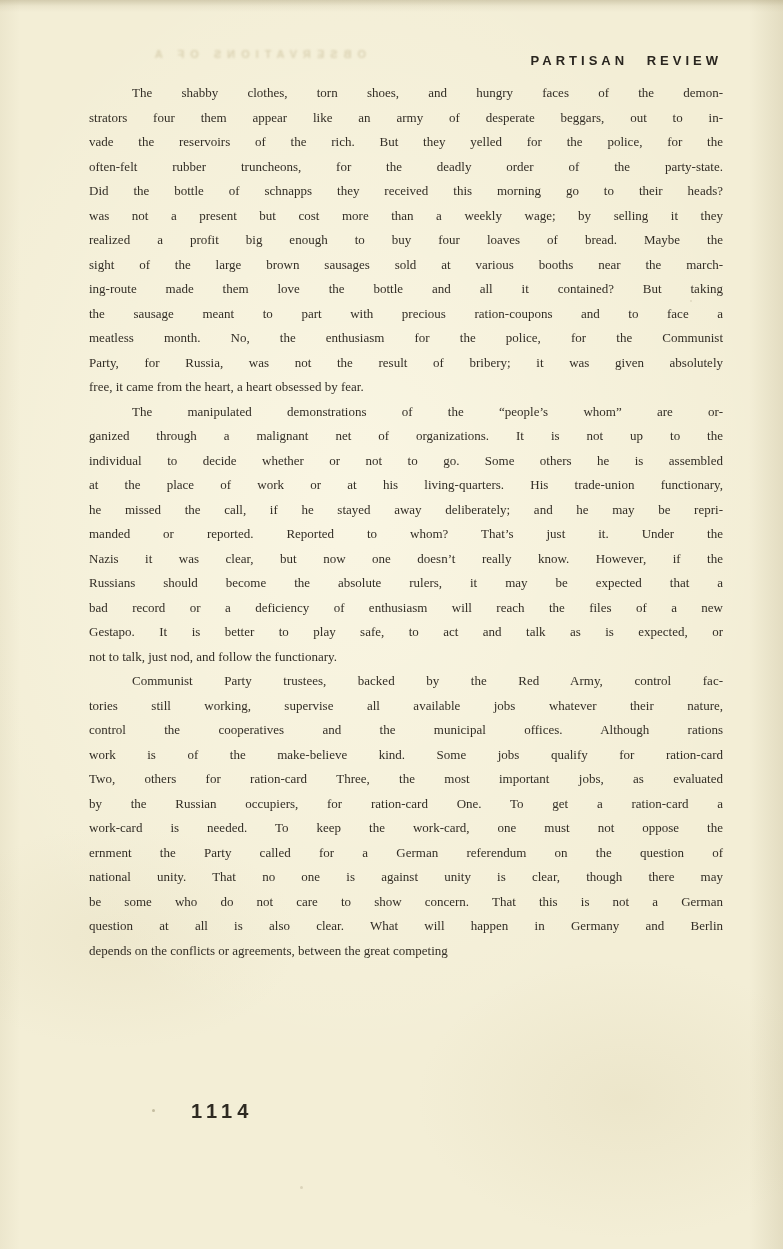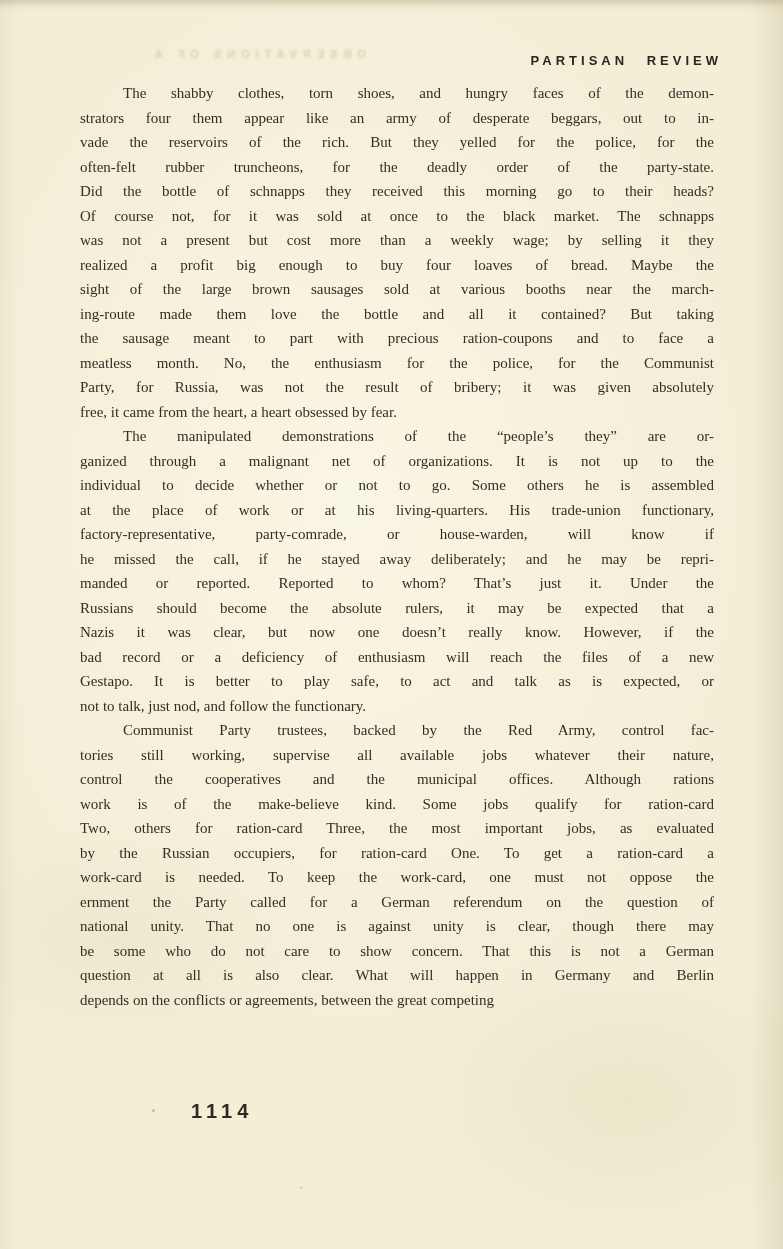--- a/index.html
+++ b/index.html
@@ -48,24 +48,24 @@
     letter-spacing: 6px;
     color: rgba(158, 140, 88, 0.55);
     transform: scaleX(-1);
     filter: blur(1.3px);
     opacity: 0.55;
     white-space: nowrap;
     pointer-events: none;
   }
   .article-body {
     position: absolute;
-    left: 80px;
+    left: 89px;
     top: 81px;
     width: 634px;
-    font-size: 15px;
+    font-size: 13px;
     line-height: 24.5px;
     color: #332e26;
   }
   .line {
     text-align: justify;
     text-align-last: justify;
     height: 24.5px;
   }
   .line.last {
     text-align-last: left;
@@ -100,38 +100,36 @@
   <div class="ghost-text">OBSERVATIONS OF A</div>
 
   <div class="running-header">PARTISAN REVIEW</div>
 
   <div class="article-body">
       <div class="line indent">The shabby clothes, torn shoes, and hungry faces of the demon-</div>
       <div class="line">strators four them appear like an army of desperate beggars, out to in-</div>
       <div class="line">vade the reservoirs of the rich. But they yelled for the police, for the</div>
       <div class="line">often-felt rubber truncheons, for the deadly order of the party-state.</div>
       <div class="line">Did the bottle of schnapps they received this morning go to their heads?</div>
-      <div class="line">Of course not, for it was sold at once to the black market. The schnapps</div>
       <div class="line">was not a present but cost more than a weekly wage; by selling it they</div>
       <div class="line">realized a profit big enough to buy four loaves of bread. Maybe the</div>
       <div class="line">sight of the large brown sausages sold at various booths near the march-</div>
       <div class="line">ing-route made them love the bottle and all it contained? But taking</div>
       <div class="line">the sausage meant to part with precious ration-coupons and to face a</div>
       <div class="line">meatless month. No, the enthusiasm for the police, for the Communist</div>
       <div class="line">Party, for Russia, was not the result of bribery; it was given absolutely</div>
       <div class="line last">free, it came from the heart, a heart obsessed by fear.</div>
-      <div class="line indent">The manipulated demonstrations of the “people’s they” are or-</div>
+      <div class="line indent">The manipulated demonstrations of the “people’s whom” are or-</div>
       <div class="line">ganized through a malignant net of organizations. It is not up to the</div>
       <div class="line">individual to decide whether or not to go. Some others he is assembled</div>
       <div class="line">at the place of work or at his living-quarters. His trade-union functionary,</div>
-      <div class="line">factory-representative, party-comrade, or house-warden, will know if</div>
       <div class="line">he missed the call, if he stayed away deliberately; and he may be repri-</div>
       <div class="line">manded or reported. Reported to whom? That’s just it. Under the</div>
+      <div class="line">Nazis it was clear, but now one doesn’t really know. However, if the</div>
       <div class="line">Russians should become the absolute rulers, it may be expected that a</div>
-      <div class="line">Nazis it was clear, but now one doesn’t really know. However, if the</div>
       <div class="line">bad record or a deficiency of enthusiasm will reach the files of a new</div>
       <div class="line">Gestapo. It is better to play safe, to act and talk as is expected, or</div>
       <div class="line last">not to talk, just nod, and follow the functionary.</div>
       <div class="line indent">Communist Party trustees, backed by the Red Army, control fac-</div>
       <div class="line">tories still working, supervise all available jobs whatever their nature,</div>
       <div class="line">control the cooperatives and the municipal offices. Although rations</div>
       <div class="line">work is of the make-believe kind. Some jobs qualify for ration-card</div>
       <div class="line">Two, others for ration-card Three, the most important jobs, as evaluated</div>
       <div class="line">by the Russian occupiers, for ration-card One. To get a ration-card a</div>
       <div class="line">work-card is needed. To keep the work-card, one must not oppose the</div>

